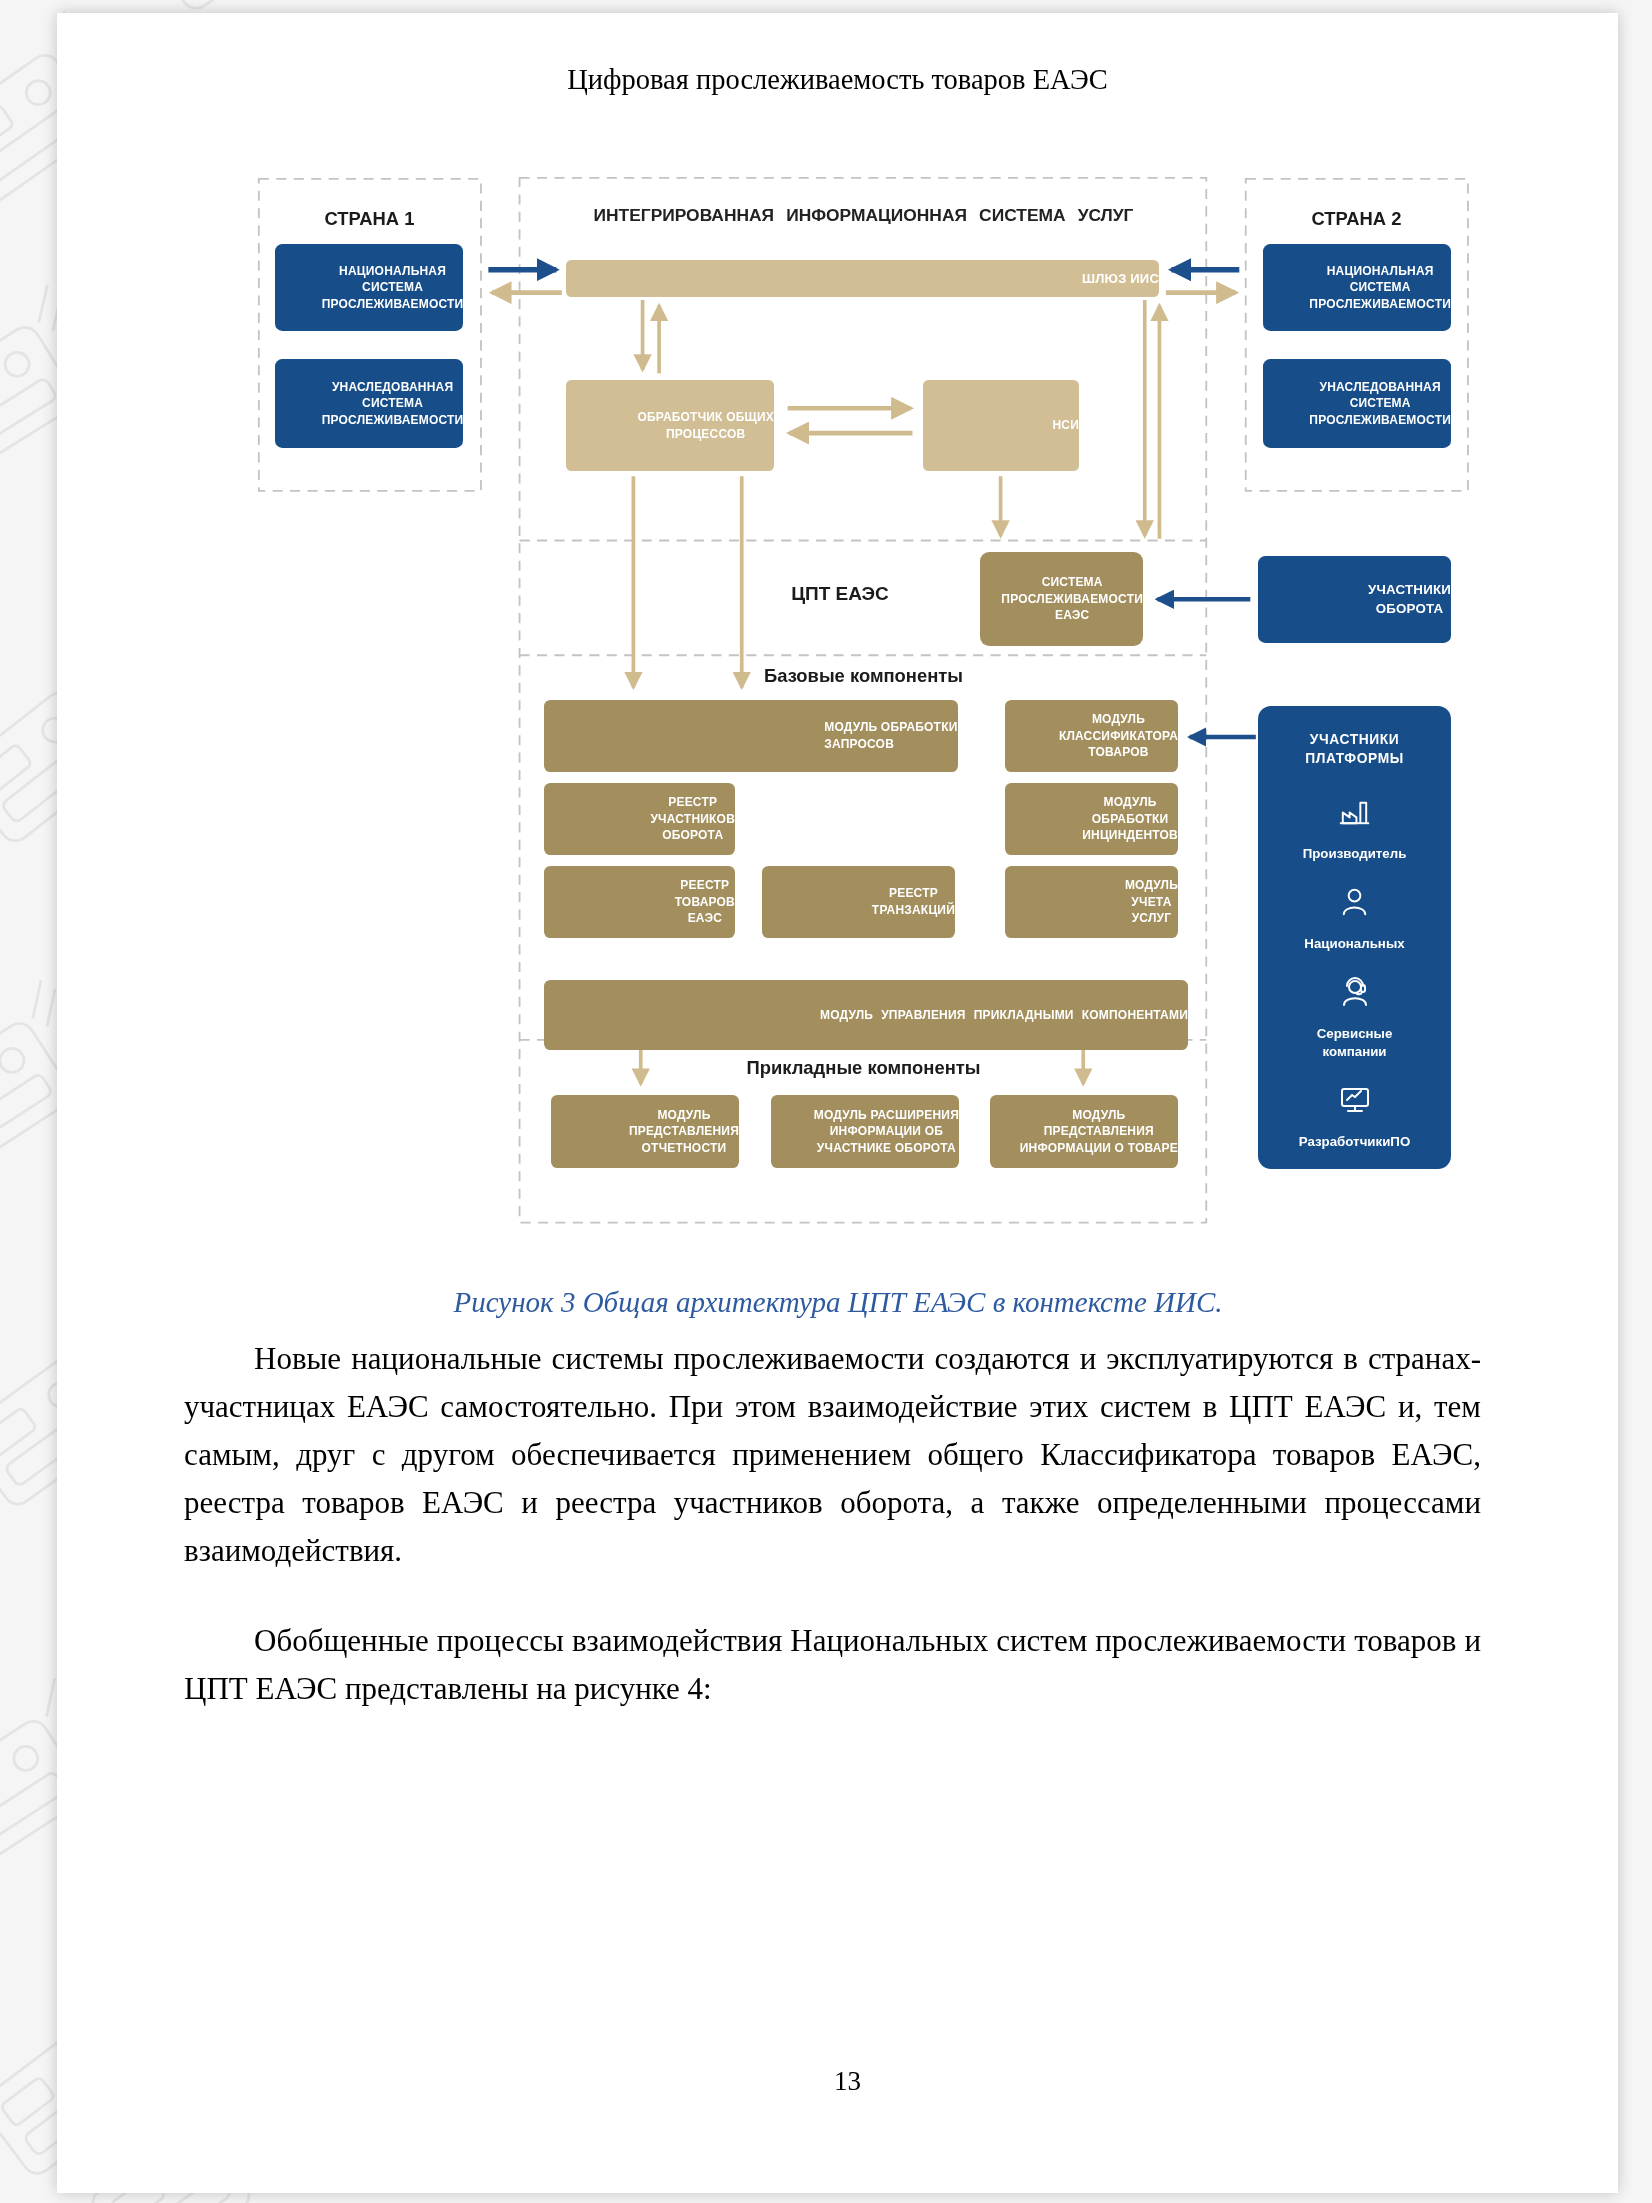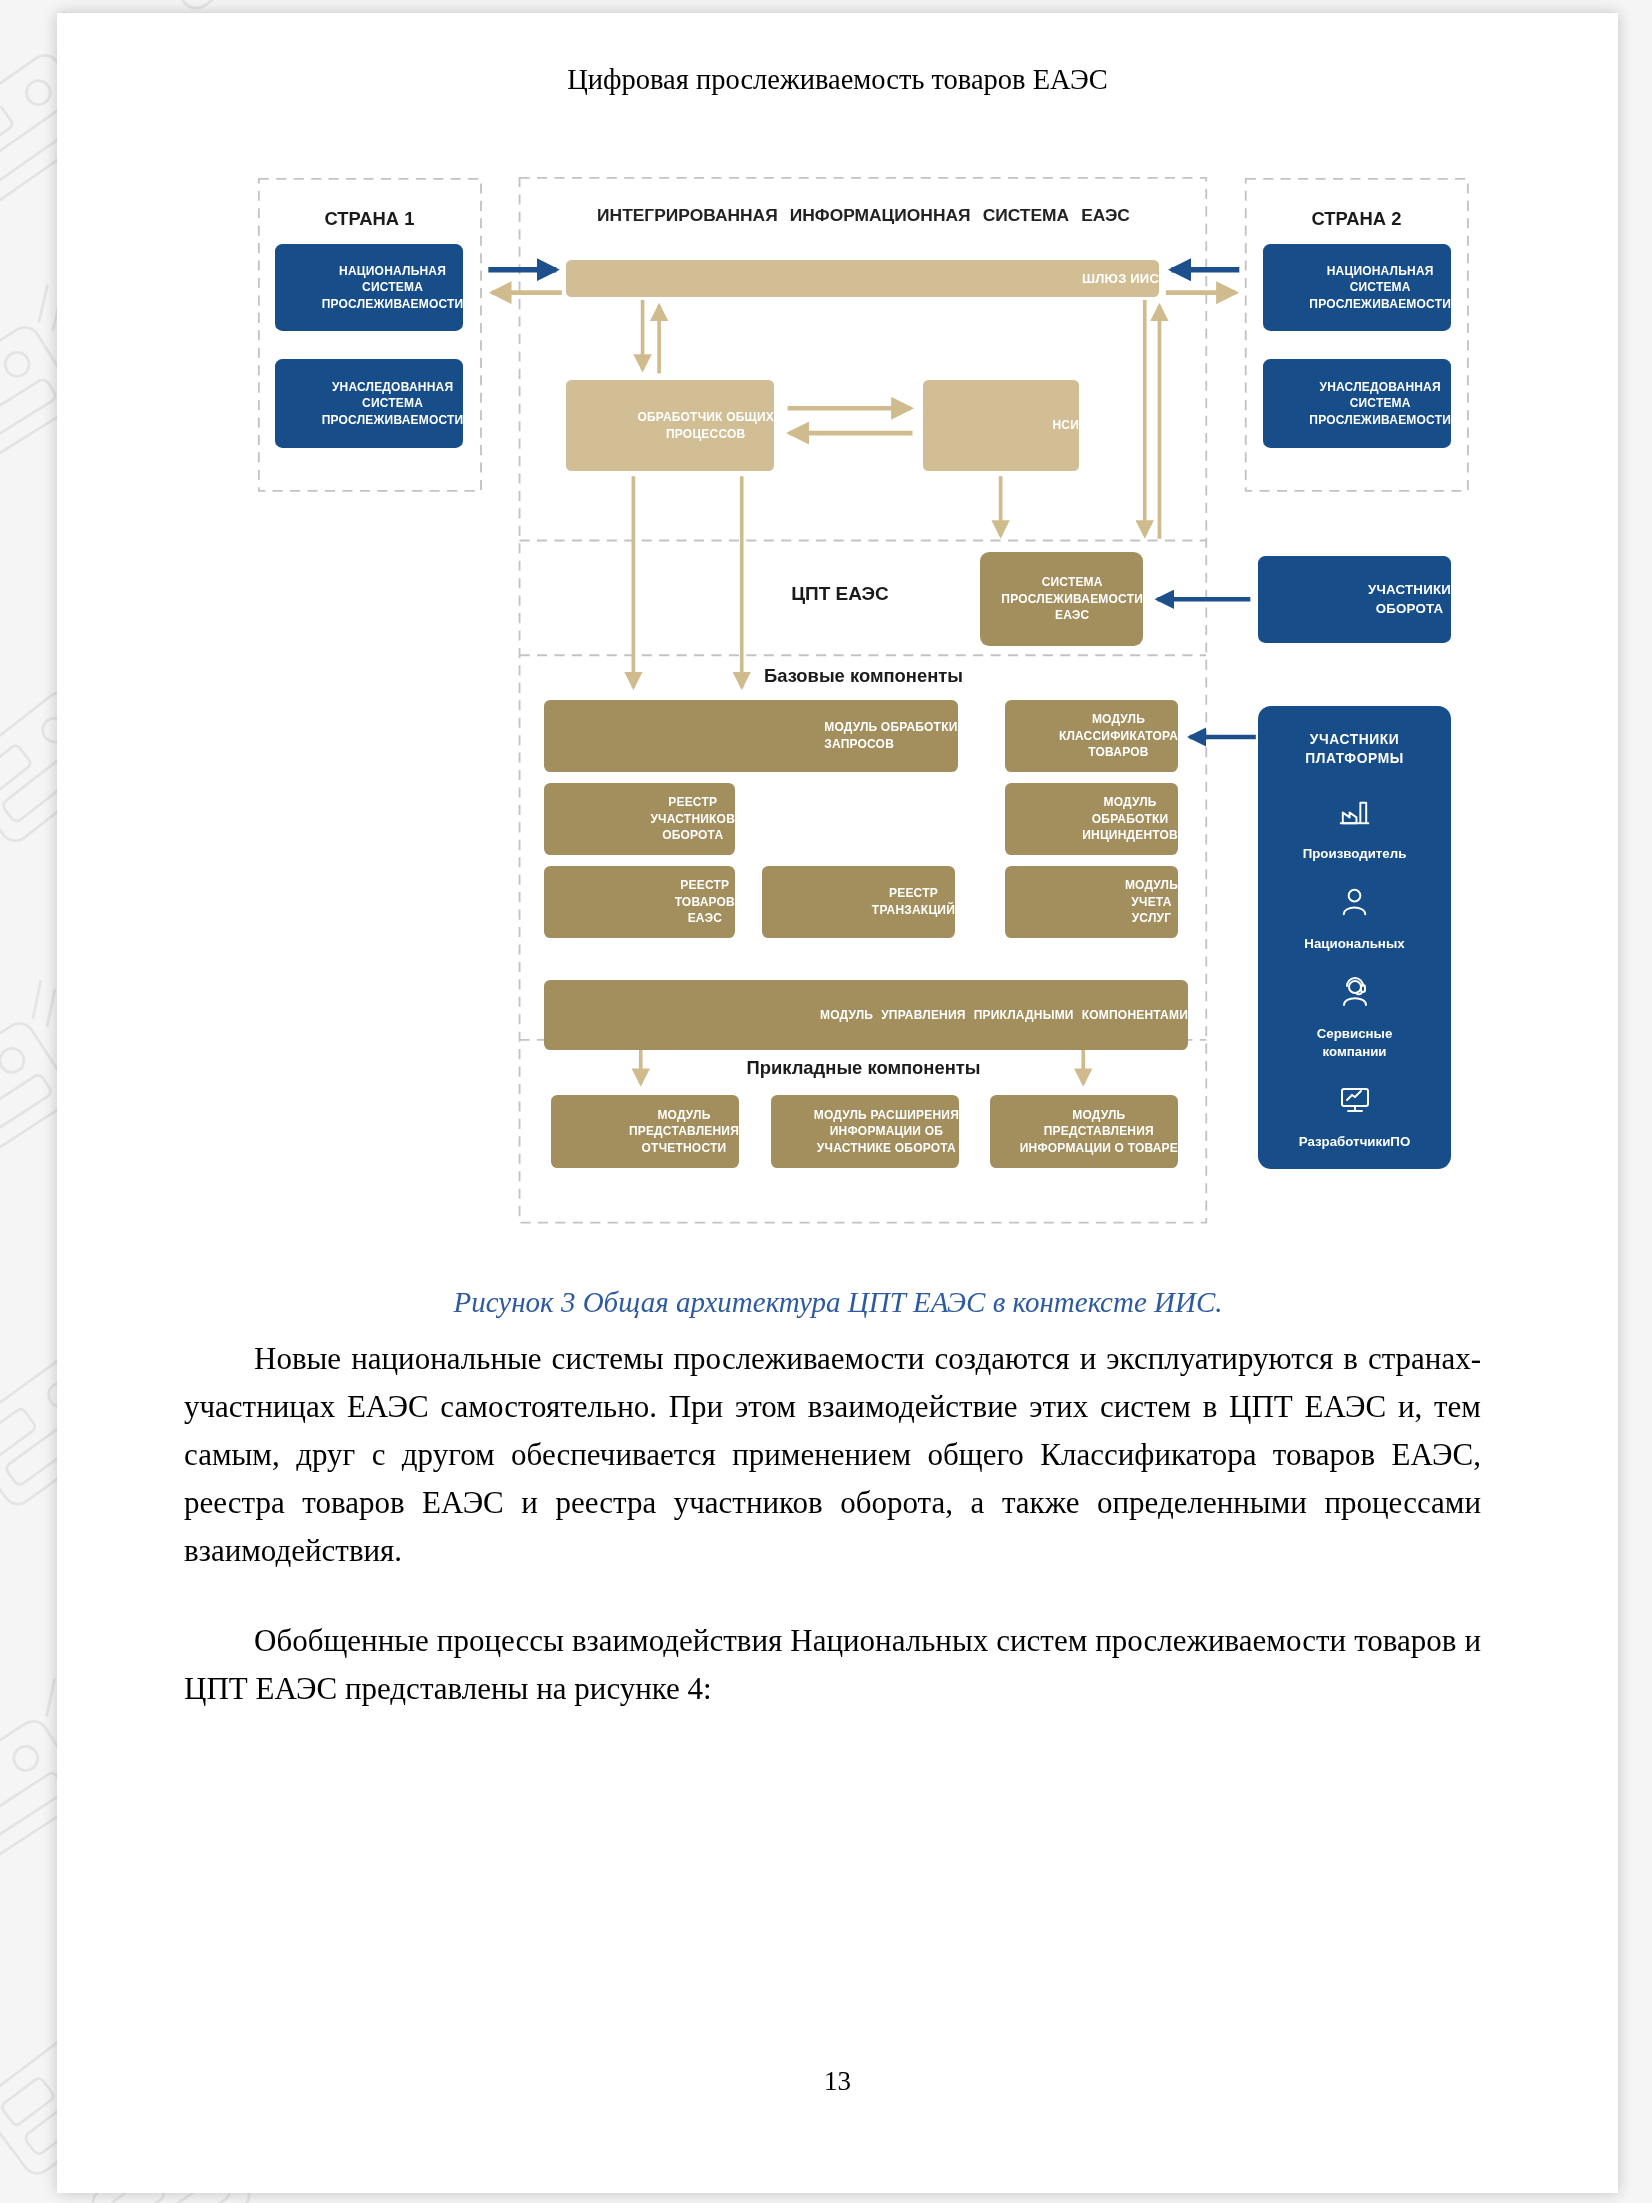--- a/index.html
+++ b/index.html
@@ -38,21 +38,21 @@
   .p-label{color:#fff;font-weight:bold;font-size:13.3px;line-height:1.3;
     text-align:center;white-space:pre-line;}
   
   .caption{position:absolute;left:138px;top:1273px;width:1286px;text-align:center;
     font-family:"Liberation Serif",serif;font-style:italic;font-size:29px;color:#2e5aa0;}
   .bodytext{position:absolute;left:127px;top:1322px;width:1297px;
     font-family:"Liberation Serif",serif;font-size:31px;line-height:48px;color:#000;}
   .bodytext p{margin:0;text-align:justify;text-align-last:left;text-indent:70px;}
   .bodytext p + p{margin-top:42px;}
   .page-number{position:absolute;left:0;top:2053px;width:1561px;text-align:center;
-    font-family:"Liberation Serif",serif;font-size:27px;color:#000;}
+    font-family:"Liberation Serif",serif;font-size:27px;color:#000;padding-left:10px;}
 </style>
 </head>
 <body>
 
 <div class="canvas">
 
   <svg class="bg-pattern" width="1653" height="2204" viewBox="0 0 1800 2400">
     <defs>
       <g id="doodle" fill="none" stroke="#e4e4e4" stroke-width="3">
         <rect x="0" y="0" width="150" height="104" rx="16"></rect>
@@ -139,21 +139,21 @@
           <span>НАЦИОНАЛЬНАЯ
 СИСТЕМА
 ПРОСЛЕЖИВАЕМОСТИ</span>
         </div>
       <div class="bx blue" style="left:1006px;top:184px;width:188px;height:89px;">
           <span>УНАСЛЕДОВАННАЯ
 СИСТЕМА
 ПРОСЛЕЖИВАЕМОСТИ</span>
         </div>
 
-      <div class="dlabel iis-title" style="left:262px;top:30px;width:689px;">ИНТЕГРИРОВАННАЯ ИНФОРМАЦИОННАЯ СИСТЕМА ЕАЭС</div>
+      <div class="dlabel iis-title" style="left:262px;top:30px;width:689px;">ИНТЕГРИРОВАННАЯ ИНФОРМАЦИОННАЯ СИСТЕМА УСЛУГ</div>
       <div class="bx tan" style="left:309px;top:205px;width:208px;height:91px;">
           <span>ОБРАБОТЧИК ОБЩИХ
 ПРОЦЕССОВ</span>
         </div>
       <div class="bx tan" style="left:309px;top:85px;width:593px;height:37px;font-size:13px;">
           <span>ШЛЮЗ ИИС</span>
         </div>
       <div class="bx tan" style="left:666px;top:205px;width:156px;height:91px;">
           <span>НСИ</span>
         </div>

